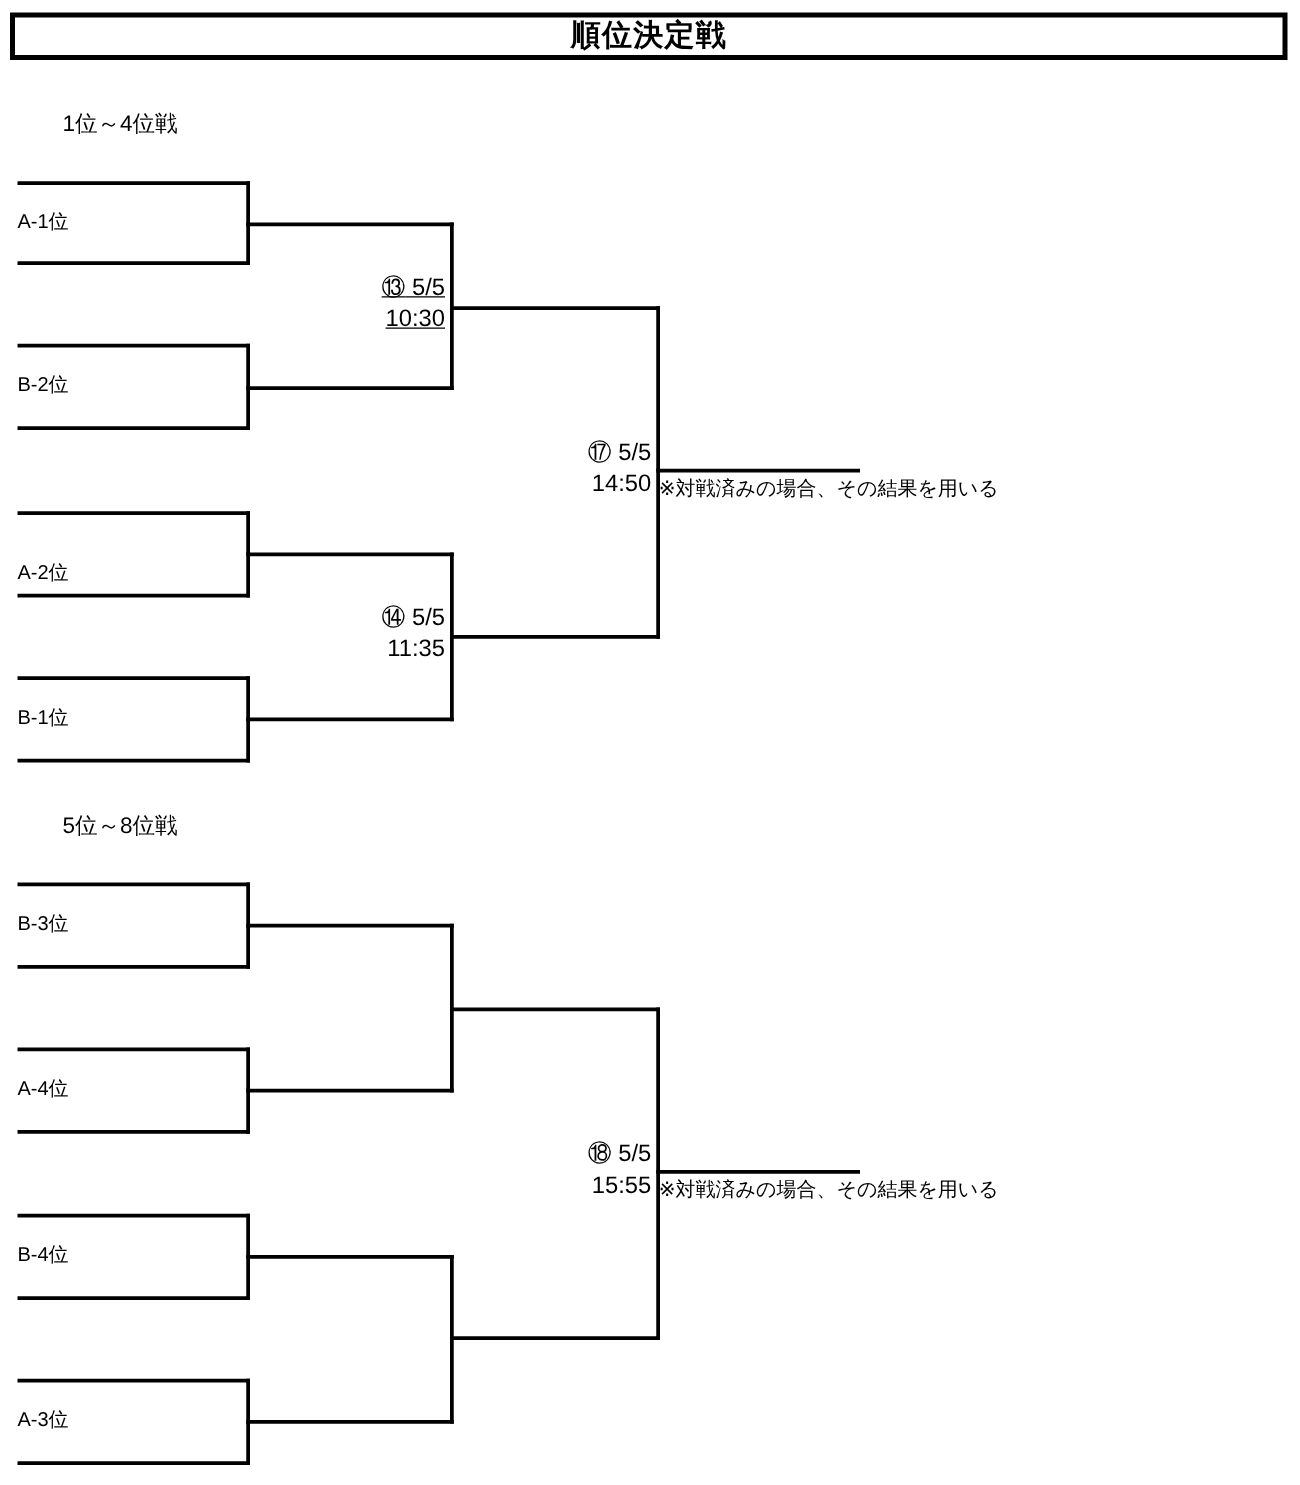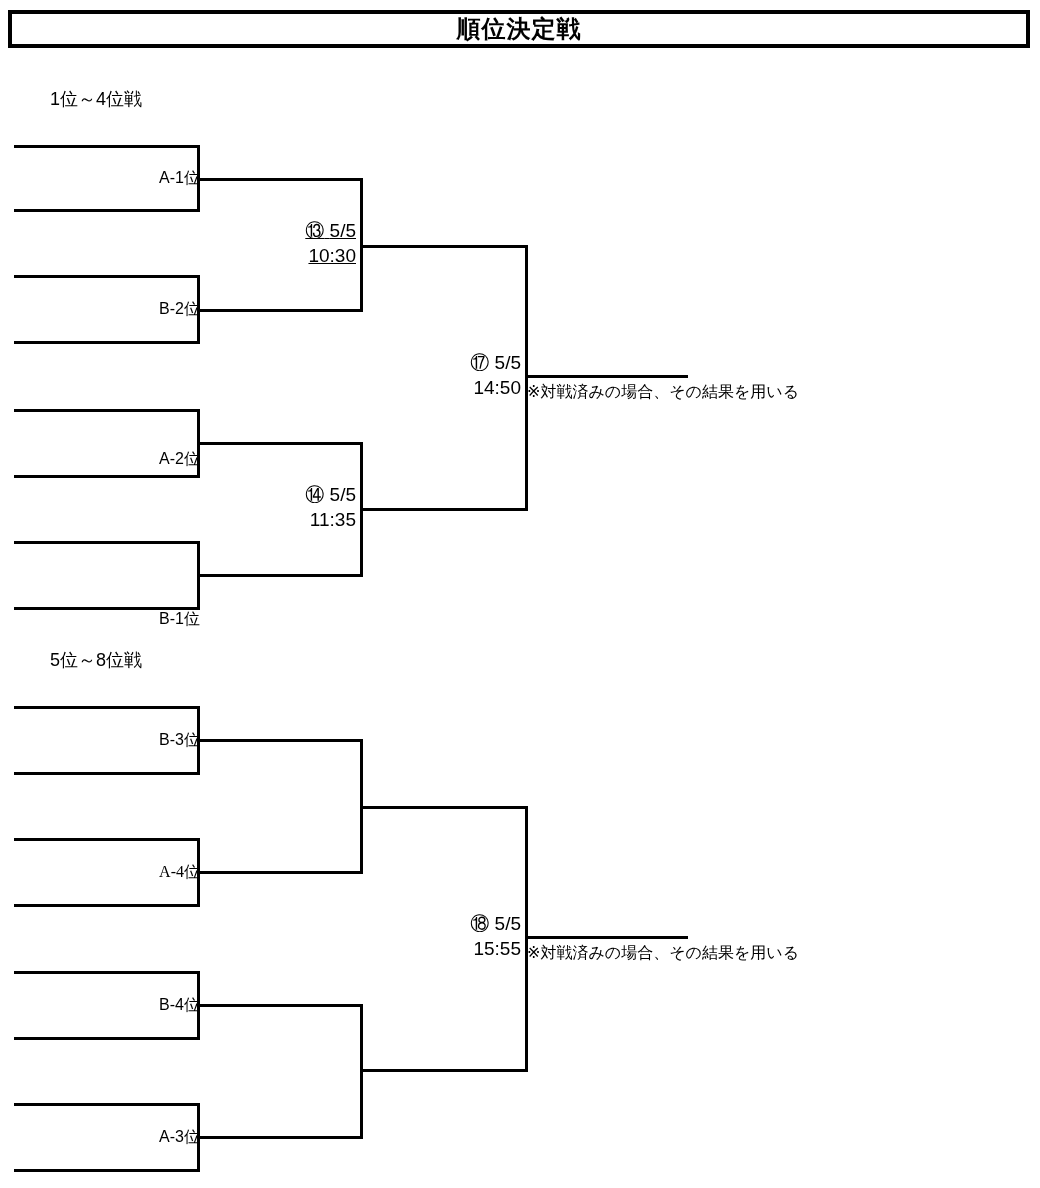--- a/index.html
+++ b/index.html
@@ -64,21 +64,21 @@
   .vline {
     position: absolute;
     background: #000000;
     width: 3px;
   }
   .slot-label {
     position: absolute;
     font-size: 16px;
     white-space: nowrap;
     line-height: 1;
-    text-align: right;
+    text-align: left;
   }
 
   
   .match-label {
     position: absolute;
     text-align: right;
     font-size: 19px;
     line-height: 25px;
     white-space: nowrap;
   }
@@ -125,21 +125,21 @@
   </div>
 
   <div class="hline" style="left:14px; top:409px; width:186px;"></div>
   <div class="hline" style="left:14px; top:475px; width:186px;"></div>
   <div class="vline" style="left:197px; top:409px; height:69px;"></div>
   <div class="slot-label" style="left:14px; top:451px; width:186px;">A-2位</div>
 
   <div class="hline" style="left:14px; top:541px; width:186px;"></div>
   <div class="hline" style="left:14px; top:607px; width:186px;"></div>
   <div class="vline" style="left:197px; top:541px; height:69px;"></div>
-  <div class="slot-label" style="left:14px; top:567px; width:186px;margin-top:44px;">B-1位</div>
+  <div class="slot-label" style="left:14px; top:567px; width:186px;">B-1位</div>
 
   <div class="hline" style="left:197px; top:442px; width:166px;"></div>
   <div class="hline" style="left:197px; top:574px; width:166px;"></div>
   <div class="vline" style="left:360px; top:442px; height:135px;"></div>
   <div class="match-label" style="left:180px; top:482px; width:176px;">
     <span class="row1"><span class="match-num">⑭</span>
       <span>5/5</span></span>
     <span class="row2">11:35</span>
   </div>
 
@@ -157,21 +157,21 @@
   <div class="section-heading" style="left:50px; top:651px;">5位～8位戦</div>
 
   <div class="hline" style="left:14px; top:706px; width:186px;"></div>
   <div class="hline" style="left:14px; top:772px; width:186px;"></div>
   <div class="vline" style="left:197px; top:706px; height:69px;"></div>
   <div class="slot-label" style="left:14px; top:732px; width:186px;">B-3位</div>
 
   <div class="hline" style="left:14px; top:838px; width:186px;"></div>
   <div class="hline" style="left:14px; top:904px; width:186px;"></div>
   <div class="vline" style="left:197px; top:838px; height:69px;"></div>
-  <div class="slot-label" style="left:14px; top:864px; width:186px;font-family:Liberation Serif, serif;">A-4位</div>
+  <div class="slot-label" style="left:14px; top:864px; width:186px;">A-4位</div>
 
   <div class="hline" style="left:197px; top:739px; width:166px;"></div>
   <div class="hline" style="left:197px; top:871px; width:166px;"></div>
   <div class="vline" style="left:360px; top:739px; height:135px;"></div>
 
   <div class="hline" style="left:14px; top:971px; width:186px;"></div>
   <div class="hline" style="left:14px; top:1037px; width:186px;"></div>
   <div class="vline" style="left:197px; top:971px; height:69px;"></div>
   <div class="slot-label" style="left:14px; top:997px; width:186px;">B-4位</div>
 

